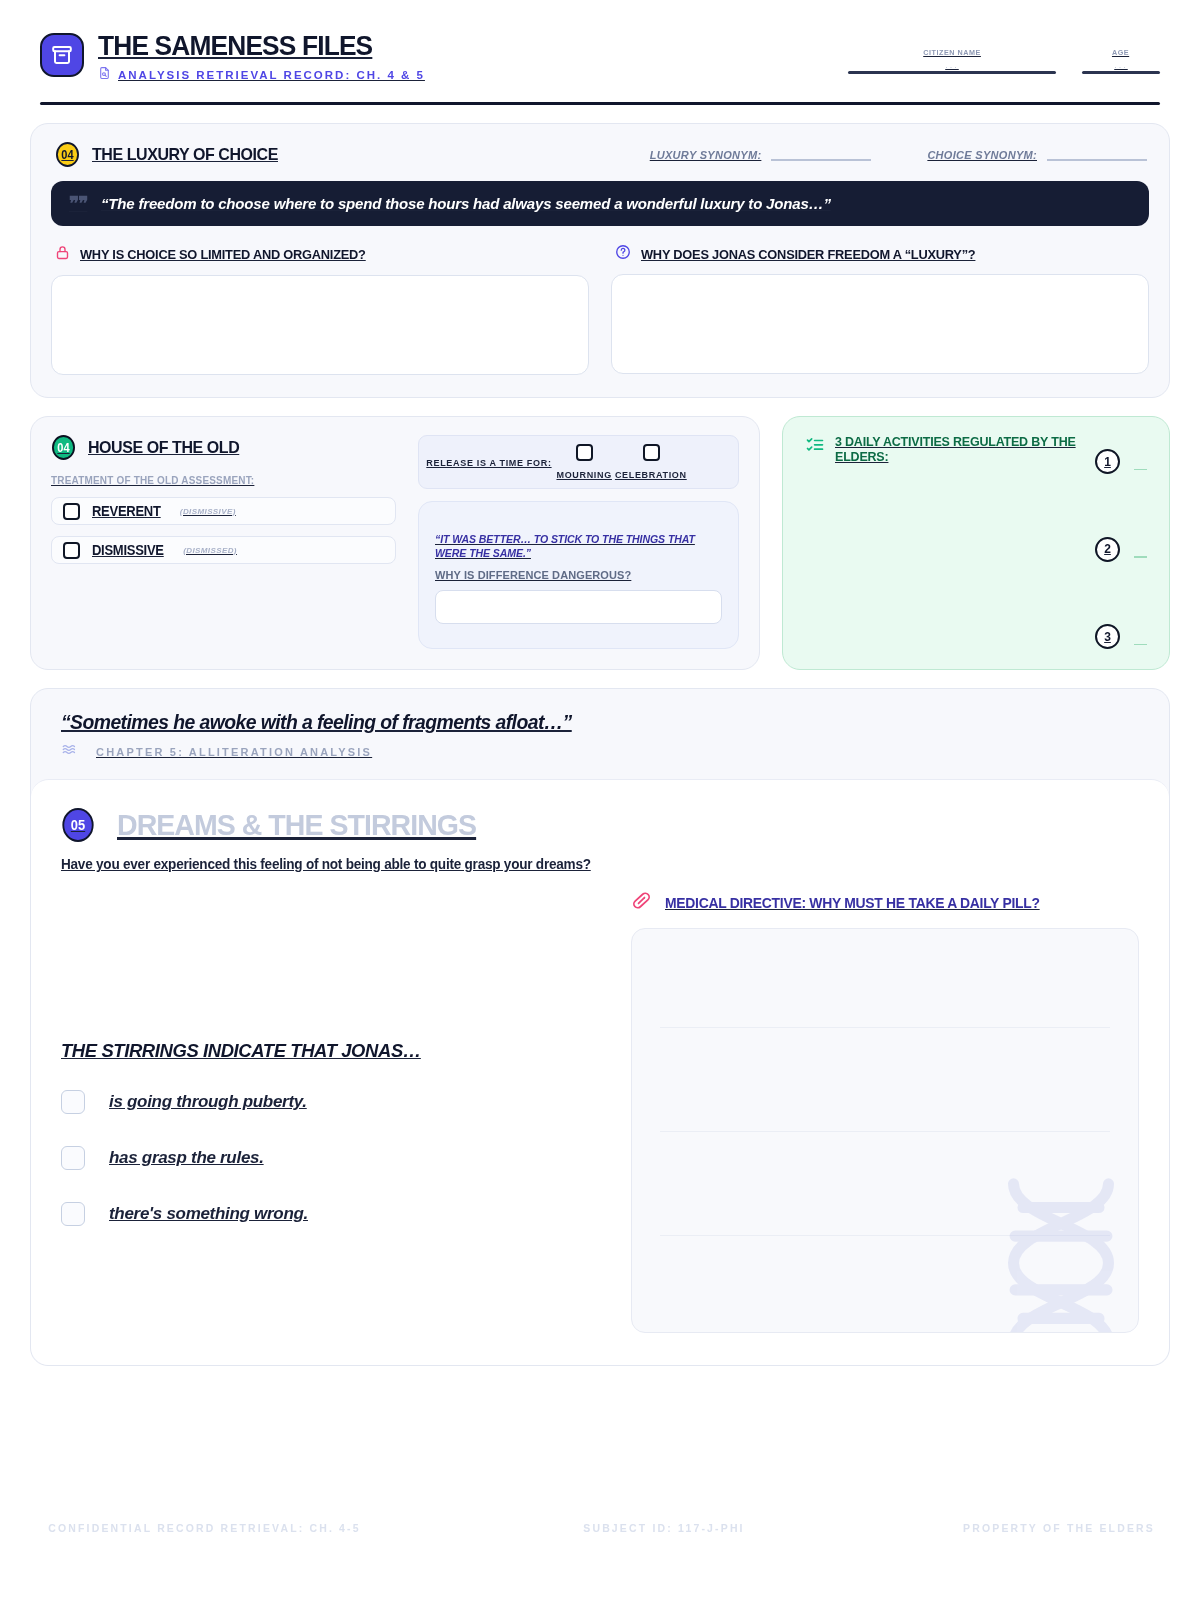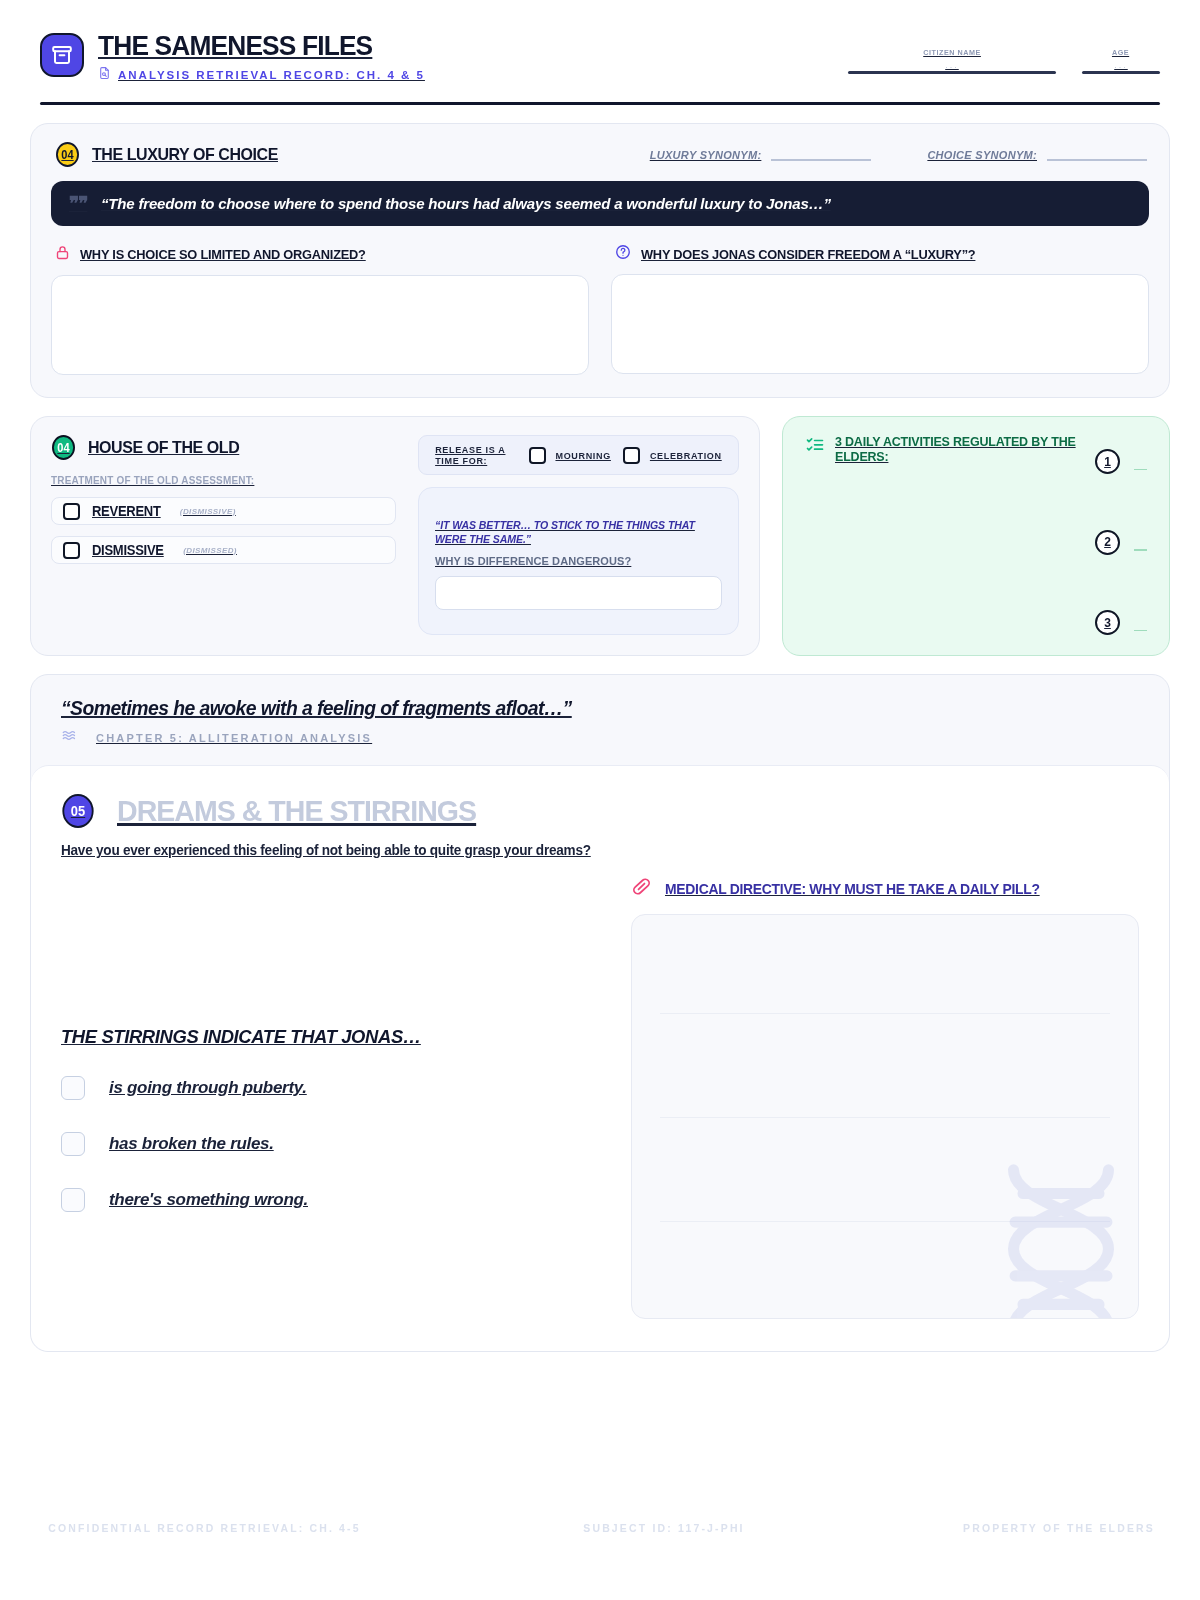--- a/index.html
+++ b/index.html
@@ -211,28 +211,28 @@
   }
   .opt-note {
     font-size: 8px; font-weight: 700; font-style: italic; letter-spacing: 0.4px;
     color: #a8b1c8; margin-left: 2px;
   }
 
   .release-pill {
     background: #eef1fb;
     border: 1px solid #dfe4f4;
     border-radius: 9px;
-    padding: 8px 14px;
-    display: flex; align-items: center; gap: 11px;
+    padding: 8px 4px;
+    display: flex; align-items: center; 
   }
   .release-label {
     font-size: 9.5px; font-weight: 800; letter-spacing: 0.7px; color: #1b2239;
     transform: scaleX(0.95);
   }
-  .release-opt { display: flex; align-items: center; gap: 8px; }
+  .release-opt { display: flex; align-items: center; gap: 8px; flex-direction: column; }
   .release-opt-text {
     font-size: 9.5px; font-weight: 800; letter-spacing: 0.7px; color: #1b2239;
     transform: scaleX(0.95);
   }
 
   .inner-quote-card {
     margin-top: 12px;
     background: #f0f3fc;
     border: 1px solid #e0e6f6;
     border-radius: 14px;
@@ -582,21 +582,21 @@
 
         <div class="stirrings-block">
           <div class="stirrings-title">THE STIRRINGS INDICATE THAT JONAS…</div>
           <div class="stir-list">
             <div class="stir-item">
               <span class="cb-lg"></span>
               <span class="stir-text">is going through puberty.</span>
             </div>
             <div class="stir-item">
               <span class="cb-lg"></span>
-              <span class="stir-text">has broken the rules.</span>
+              <span class="stir-text">has grasp the rules.</span>
             </div>
             <div class="stir-item">
               <span class="cb-lg"></span>
               <span class="stir-text">there's something wrong.</span>
             </div>
           </div>
         </div>
 
         <div>
           <div class="med-head">

